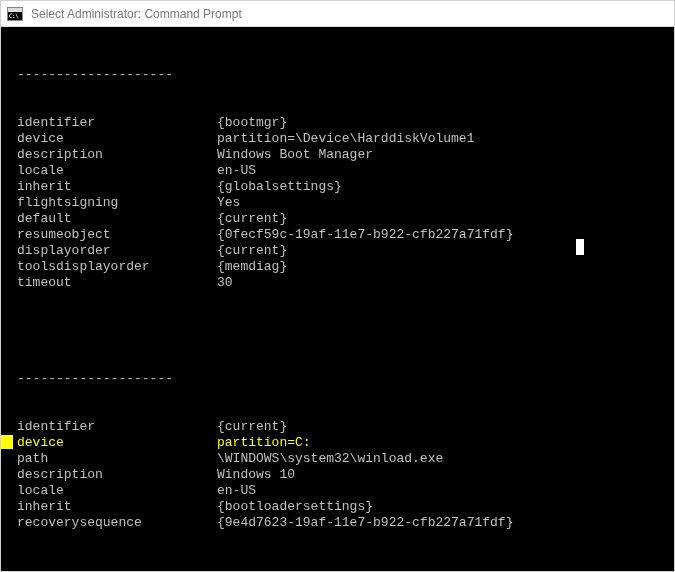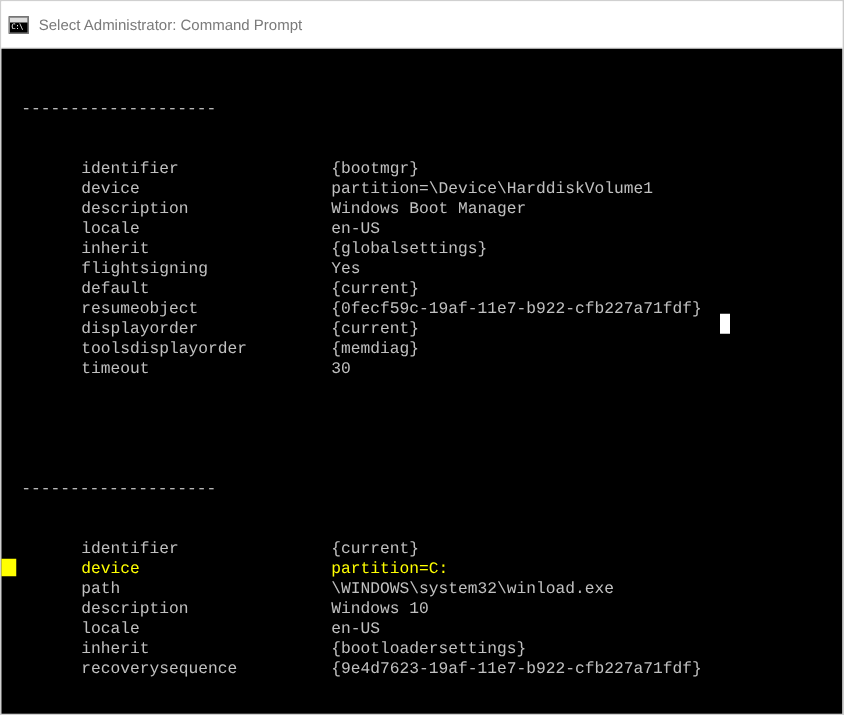--- a/index.html
+++ b/index.html
@@ -6,21 +6,21 @@
     body {
       width: 675px;
       height: 572px;
       background: #fff;
       font-family: Consolas, 'Courier New', monospace;
       font-size: 13px;
       overflow: hidden;
       border: 1px solid #d0d0d0;
     }
     .titlebar {
-      height: 38px;
+      height: 26px;
       background: #ffffff;
       border-bottom: 1px solid #d8d8d8;
       display: flex;
       align-items: center;
       padding: 0 6px;
       font-family: 'Segoe UI', Tahoma, sans-serif;
       font-size: 12px;
       color: #7a7a7a;
       gap: 8px;
     }
@@ -51,21 +51,21 @@
     .terminal {
       height: calc(572px - 26px);
       background: #000;
       color: #c0c0c0;
       padding: 8px 8px 8px 16px;
       line-height: 16px;
       white-space: pre;
       position: relative;
     }
     .row { display: flex; }
-    .key { width: 200px; flex-shrink: 0; margin-left: 48px; }
+    .key { width: 200px; flex-shrink: 0; }
     .val { flex: 1; }
     .hl-bar {
       position: absolute;
       left: 0;
       width: 12px;
       height: 14px;
       background: #ffff00;
     }
     .hl-text { color: #ffff00; }
     .right-cursor {

